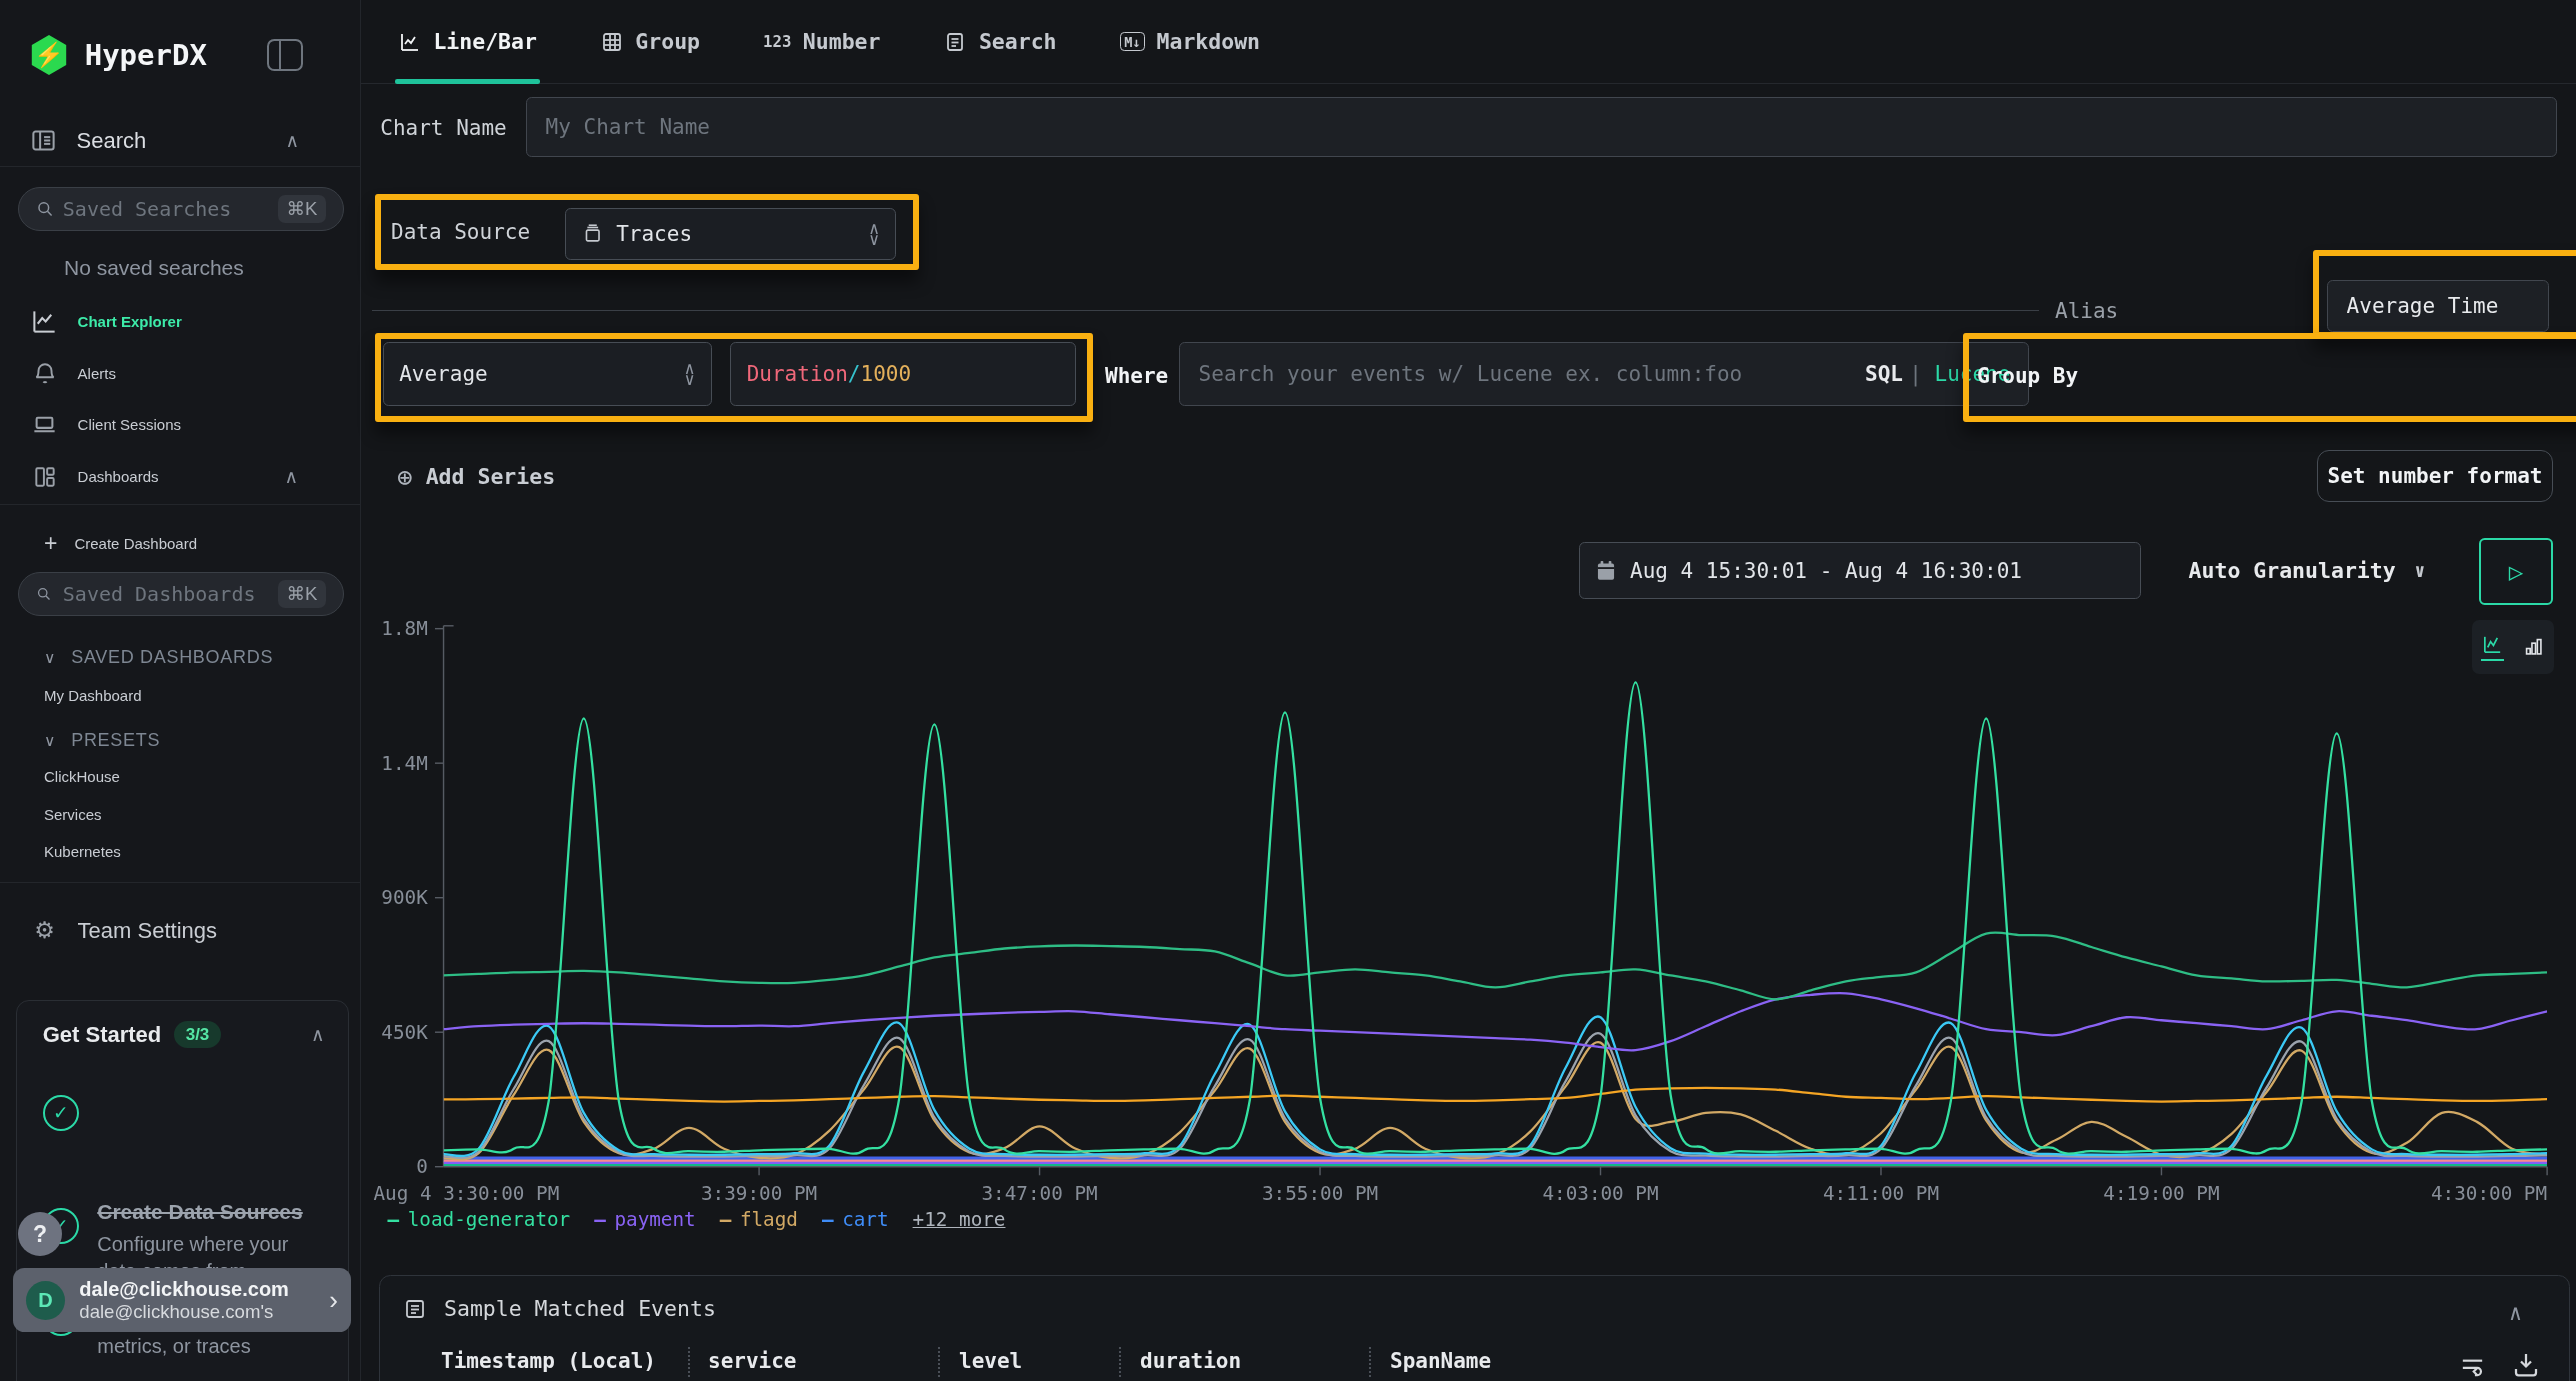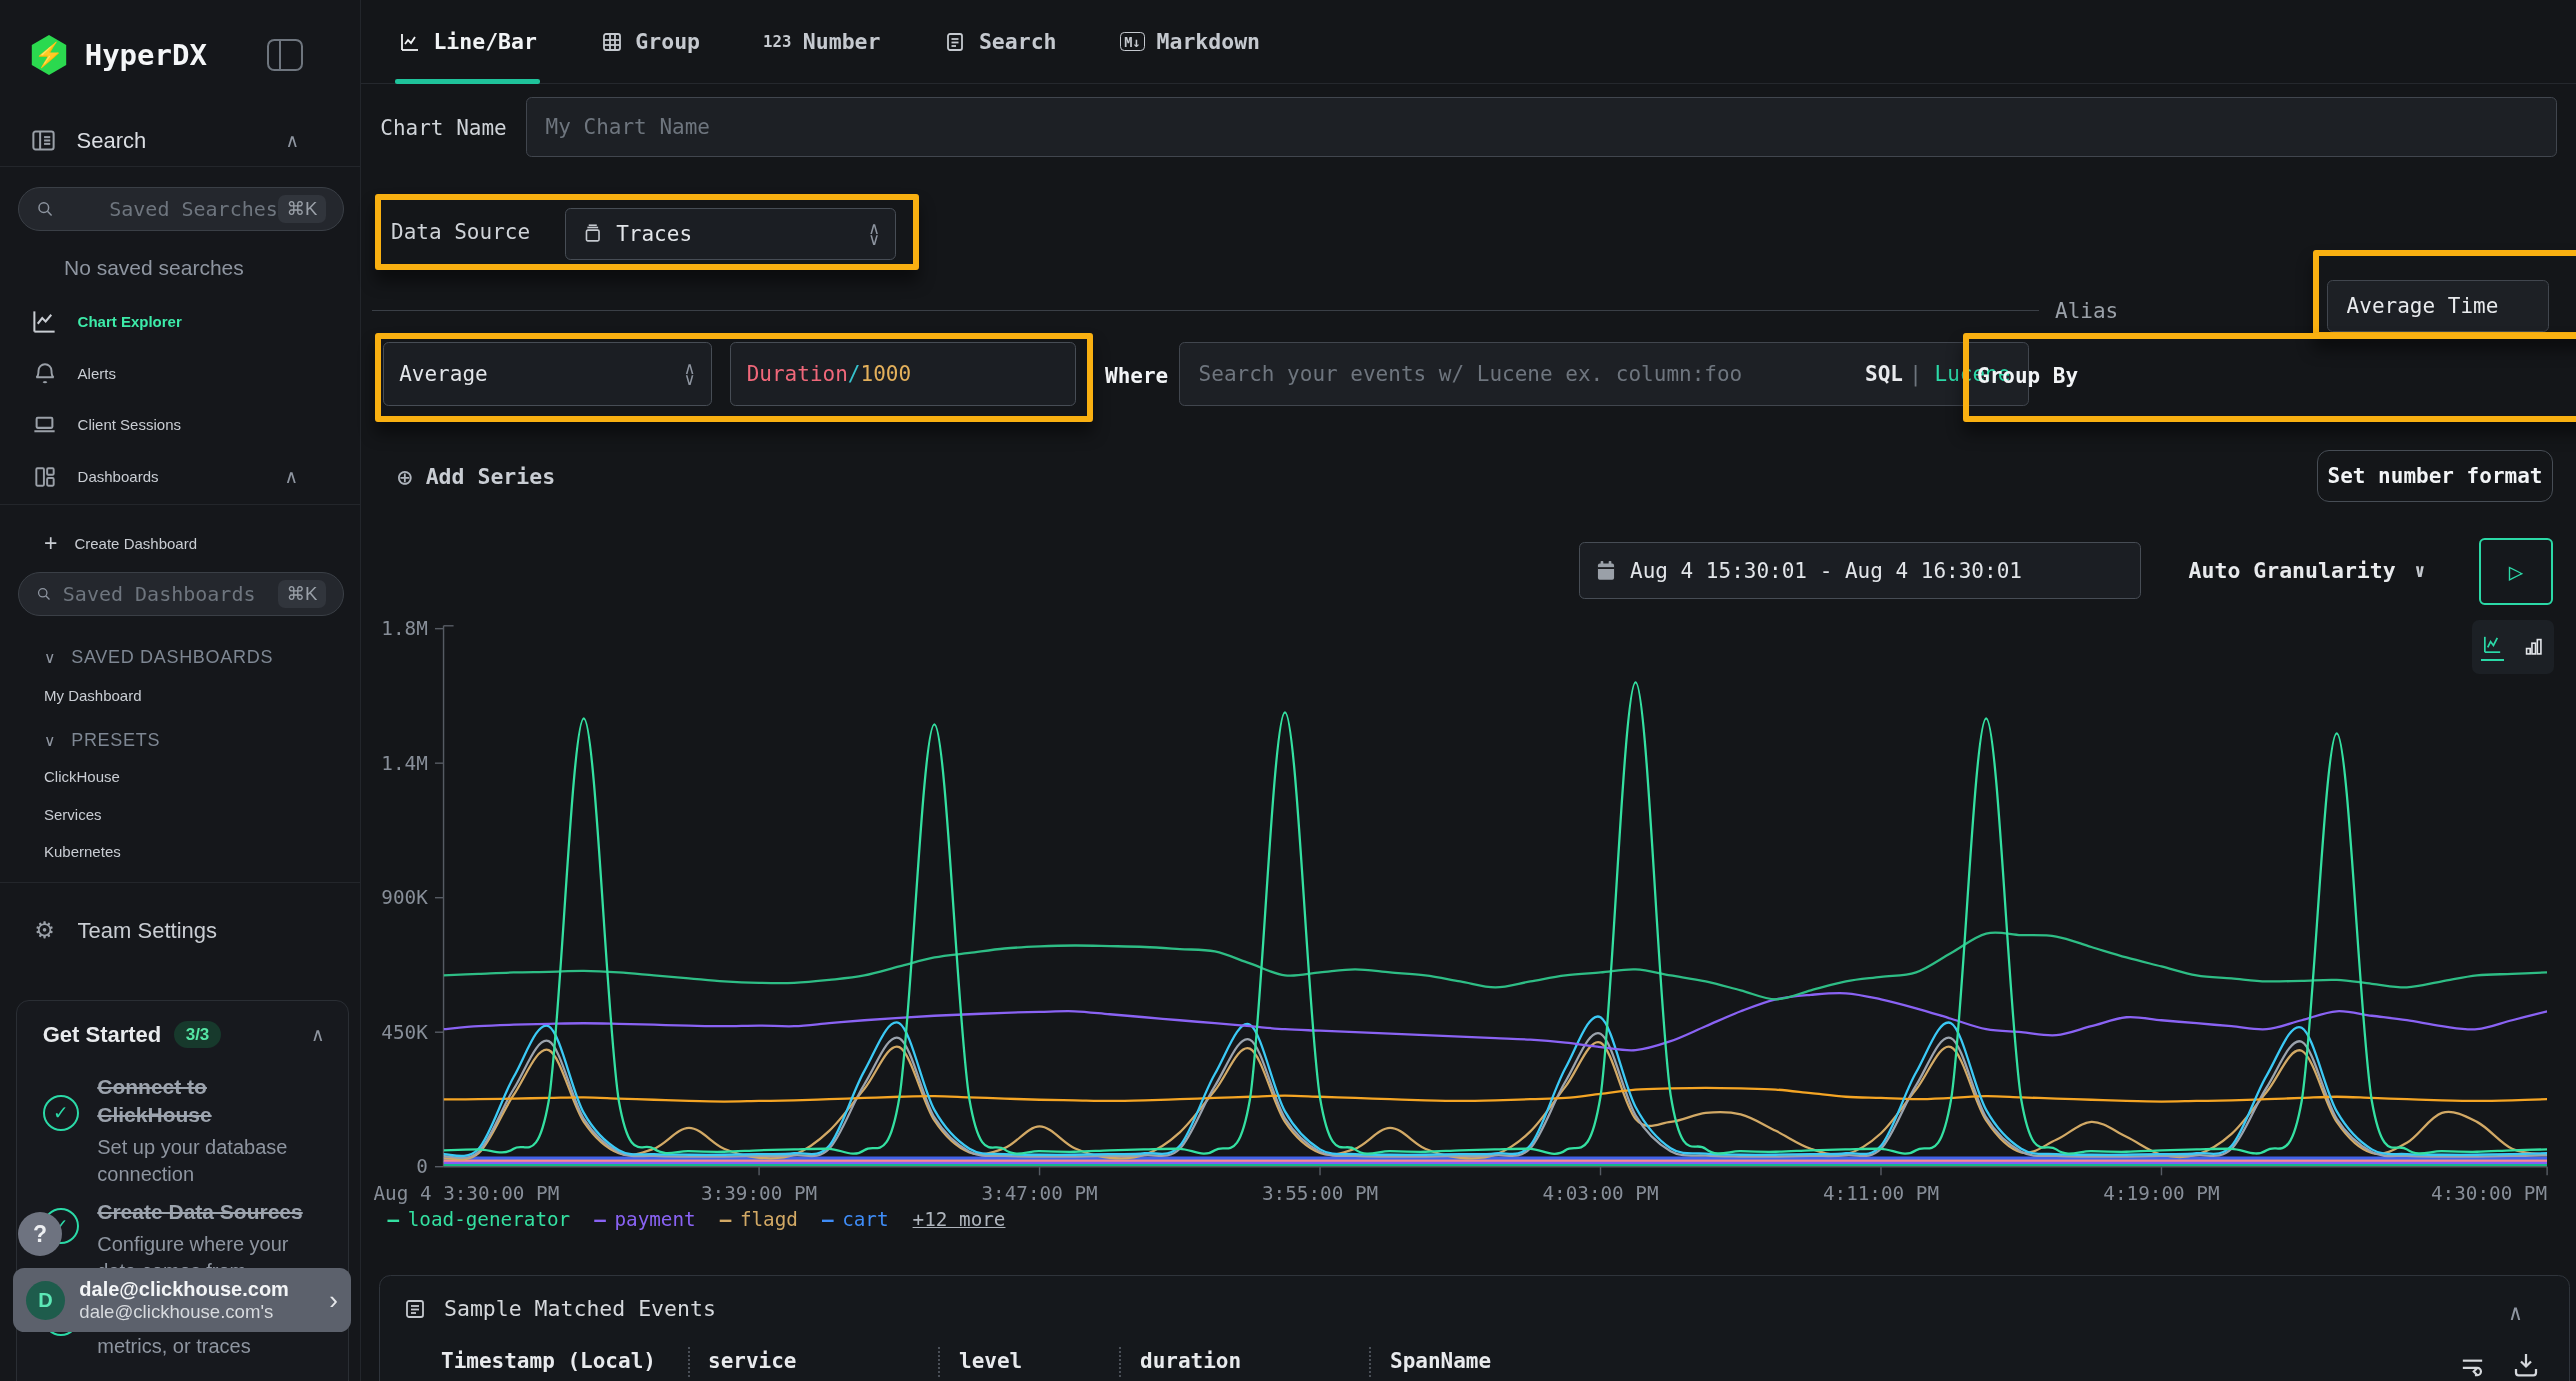--- a/index.html
+++ b/index.html
@@ -121,21 +121,21 @@
     <span class="side-header">Search</span>
     <span class="chev" style="margin-left:auto; margin-right:33px;">∧</span>
   </div>
   <div class="divider" style="top:166px;"></div>
 
   <div class="pill" style="top:187px;">
     <svg width="21.5" height="21.5" viewBox="0 0 24 24" fill="none" stroke="#8E95A0" stroke-width="2">
         <circle cx="10.5" cy="10.5" r="6.5"></circle>
         <line x1="15.5" y1="15.5" x2="21" y2="21"></line>
       </svg>
-    <input style="margin-left: 9px; text-align: right;" placeholder="Saved Searches">
+    <input style="margin-left: 9px;" placeholder="Saved Searches">
     <span class="kbd">⌘K</span>
   </div>
 
   <div class="side-row" style="top:252px; height:31.5px; padding:0 64px; font-family:'Liberation Sans',sans-serif;">
     <span style="font-size:21px; color:#8E95A0;">No saved searches</span>
   </div>
 
   <div class="side-row" style="top:303px; height:37px; padding:0 30px;">
     <span class="side-icon">
       <svg width="27" height="27" viewBox="0 0 24 24" fill="none" stroke="#C9CDD3" stroke-width="1.8">
@@ -223,24 +223,20 @@
   </div>
 
   <div class="gs-card">
     <div style="position:absolute; left:26px; top:20px; display:flex; align-items:center; width:282px;">
       <span class="gs-title">Get Started</span>
       <span class="badge">3/3</span>
       <span class="chev" style="margin-left:auto;">∧</span>
     </div>
     <div style="position:absolute; left:26px; top:72px; display:flex; gap:18.6px; width:286px;">
       <span class="check-circle" style="margin-top:21.5px;">✓</span>
-      <span style="width:222px;">
-        <span class="gs-item-title">Connect to ClickHouse</span>
-        <div class="gs-item-desc">Set up your database connection</div>
-      </span>
     </div>
     <div style="position:absolute; left:26px; top:197px; display:flex; gap:18.6px; width:286px;">
       <span class="check-circle" style="margin-top:10px;">✓</span>
       <span style="width:222px;">
         <span class="gs-item-title">Create Data Sources</span>
         <div class="gs-item-desc">Configure where your data comes from</div>
       </span>
     </div>
     <div style="position:absolute; left:26px; top:299px; display:flex; gap:18.6px; width:286px;">
       <span class="check-circle">✓</span>

